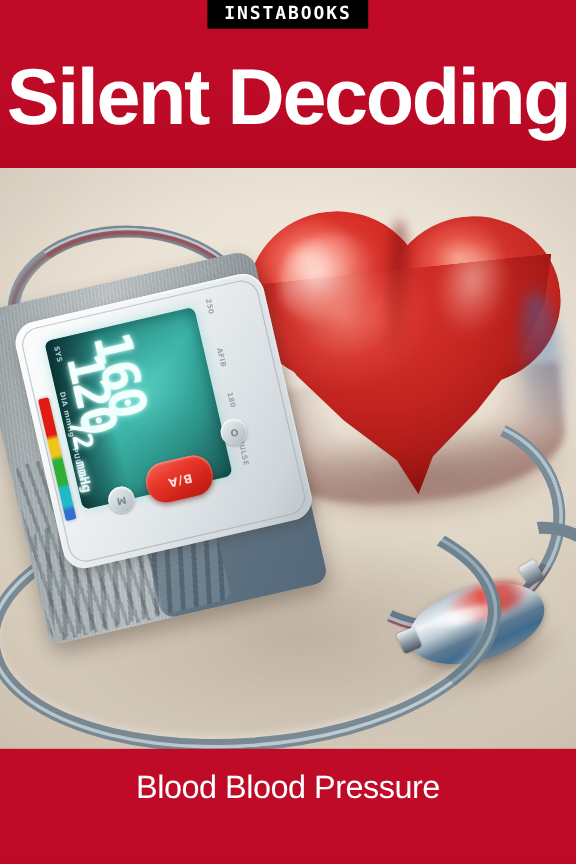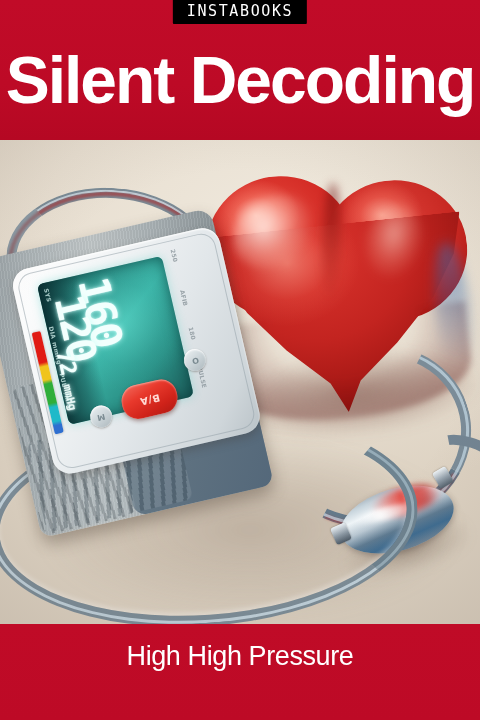--- a/index.html
+++ b/index.html
@@ -29,21 +29,21 @@
   .logo-box{
     position:absolute; left:50%; top:0;
     transform:translateX(-50%);
     background:#000000;
     padding:4px 14px 5px 14px;
     border-radius:0 0 1px 1px;
   }
   .logo-text{
     color:#ffffff;
     font-size:15px;
-    font-weight:normal;
+    font-weight:bold;
     letter-spacing:1.6px;
     line-height:15px;
     font-family:"DejaVu Sans Mono", monospace;
     white-space:nowrap;
   }
   .cover-title{
     position:absolute;
     left:0; right:0; top:47px;
     text-align:center;
     color:#ffffff;
@@ -598,17 +598,17 @@
 
   <div class="top-banner">
     <div class="logo-box">
       <div class="logo-text">INSTABOOKS</div>
     </div>
     <div class="cover-title">Silent Decoding</div>
   </div>
 
   <div class="bottom-banner">
     <div class="cover-subtitle">
-      <div>High High Pressure</div>
+      <div>Blood Blood Pressure</div>
     </div>
   </div>
 
 </div>
 
 </body></html>

